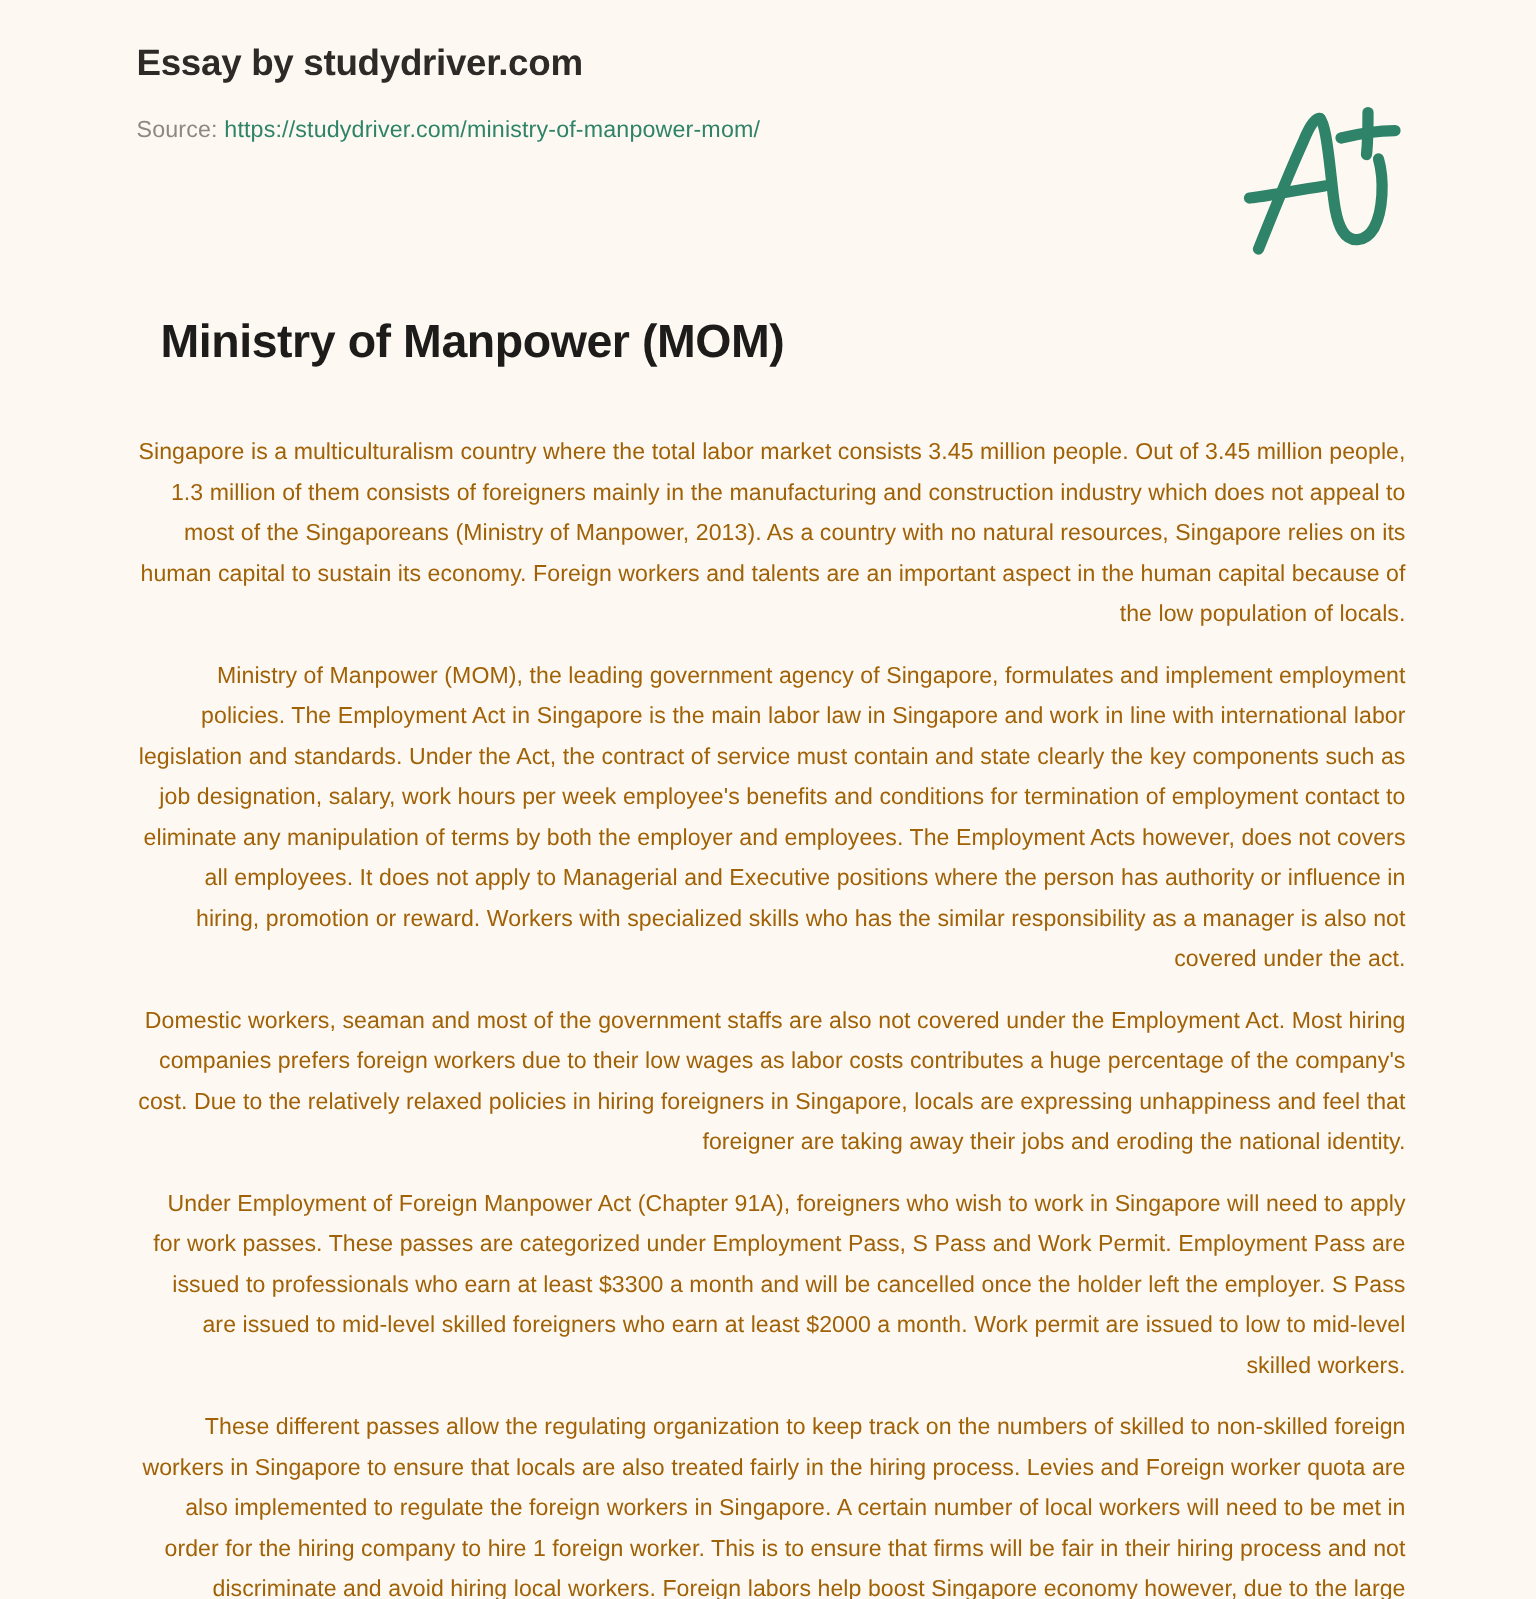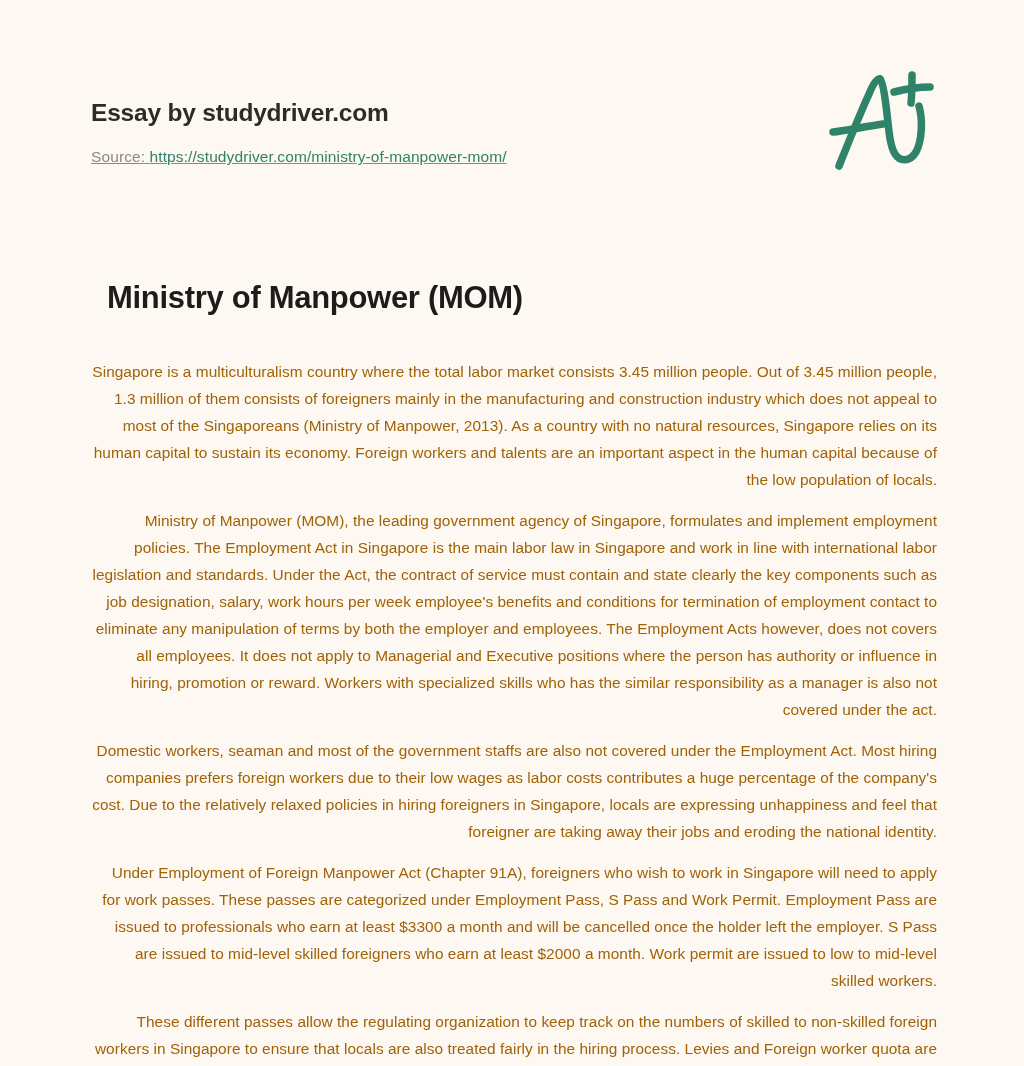--- a/index.html
+++ b/index.html
@@ -20,39 +20,38 @@
     width: 1024px;
     height: 1066px;
     box-sizing: border-box;
     padding: 0 91px;
     overflow: hidden;
   }
 
   
   .header {
     position: relative;
-    padding-top: 98px;
+    padding-top: 28px;
   }
 
   .byline {
     font-size: 24.5px;
     font-weight: bold;
     color: #2d2a28;
     letter-spacing: -0.2px;
     line-height: 1.2;
     margin: 0;
   }
 
   .source-line {
     margin: 20px 0 0 0;
     font-size: 15.5px;
     color: #8d8880;
     line-height: 1.3;
     letter-spacing: 0.1px;
-    text-decoration: underline;
   }
 
   .source-link {
     color: #2e8368;
     text-decoration: none;
   }
 
   
   .logo {
     position: absolute;

